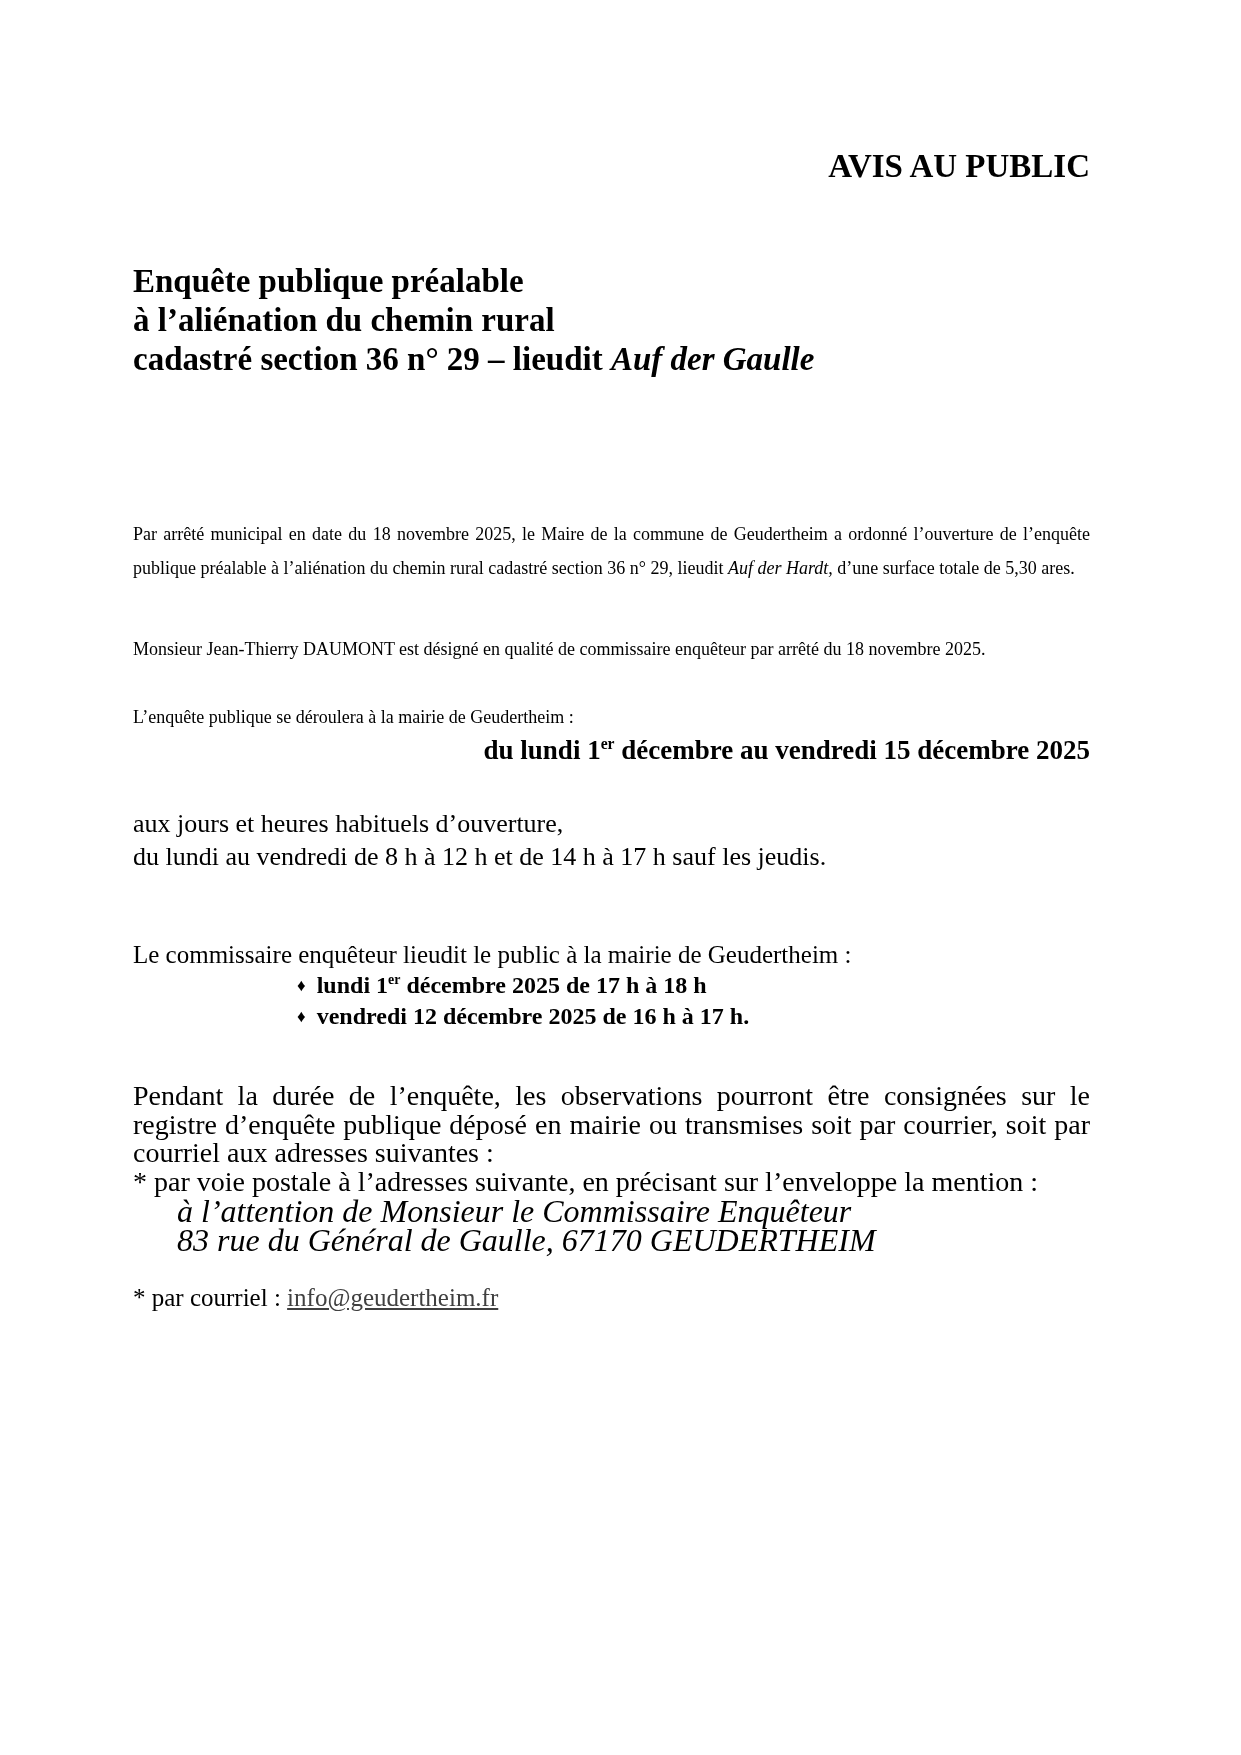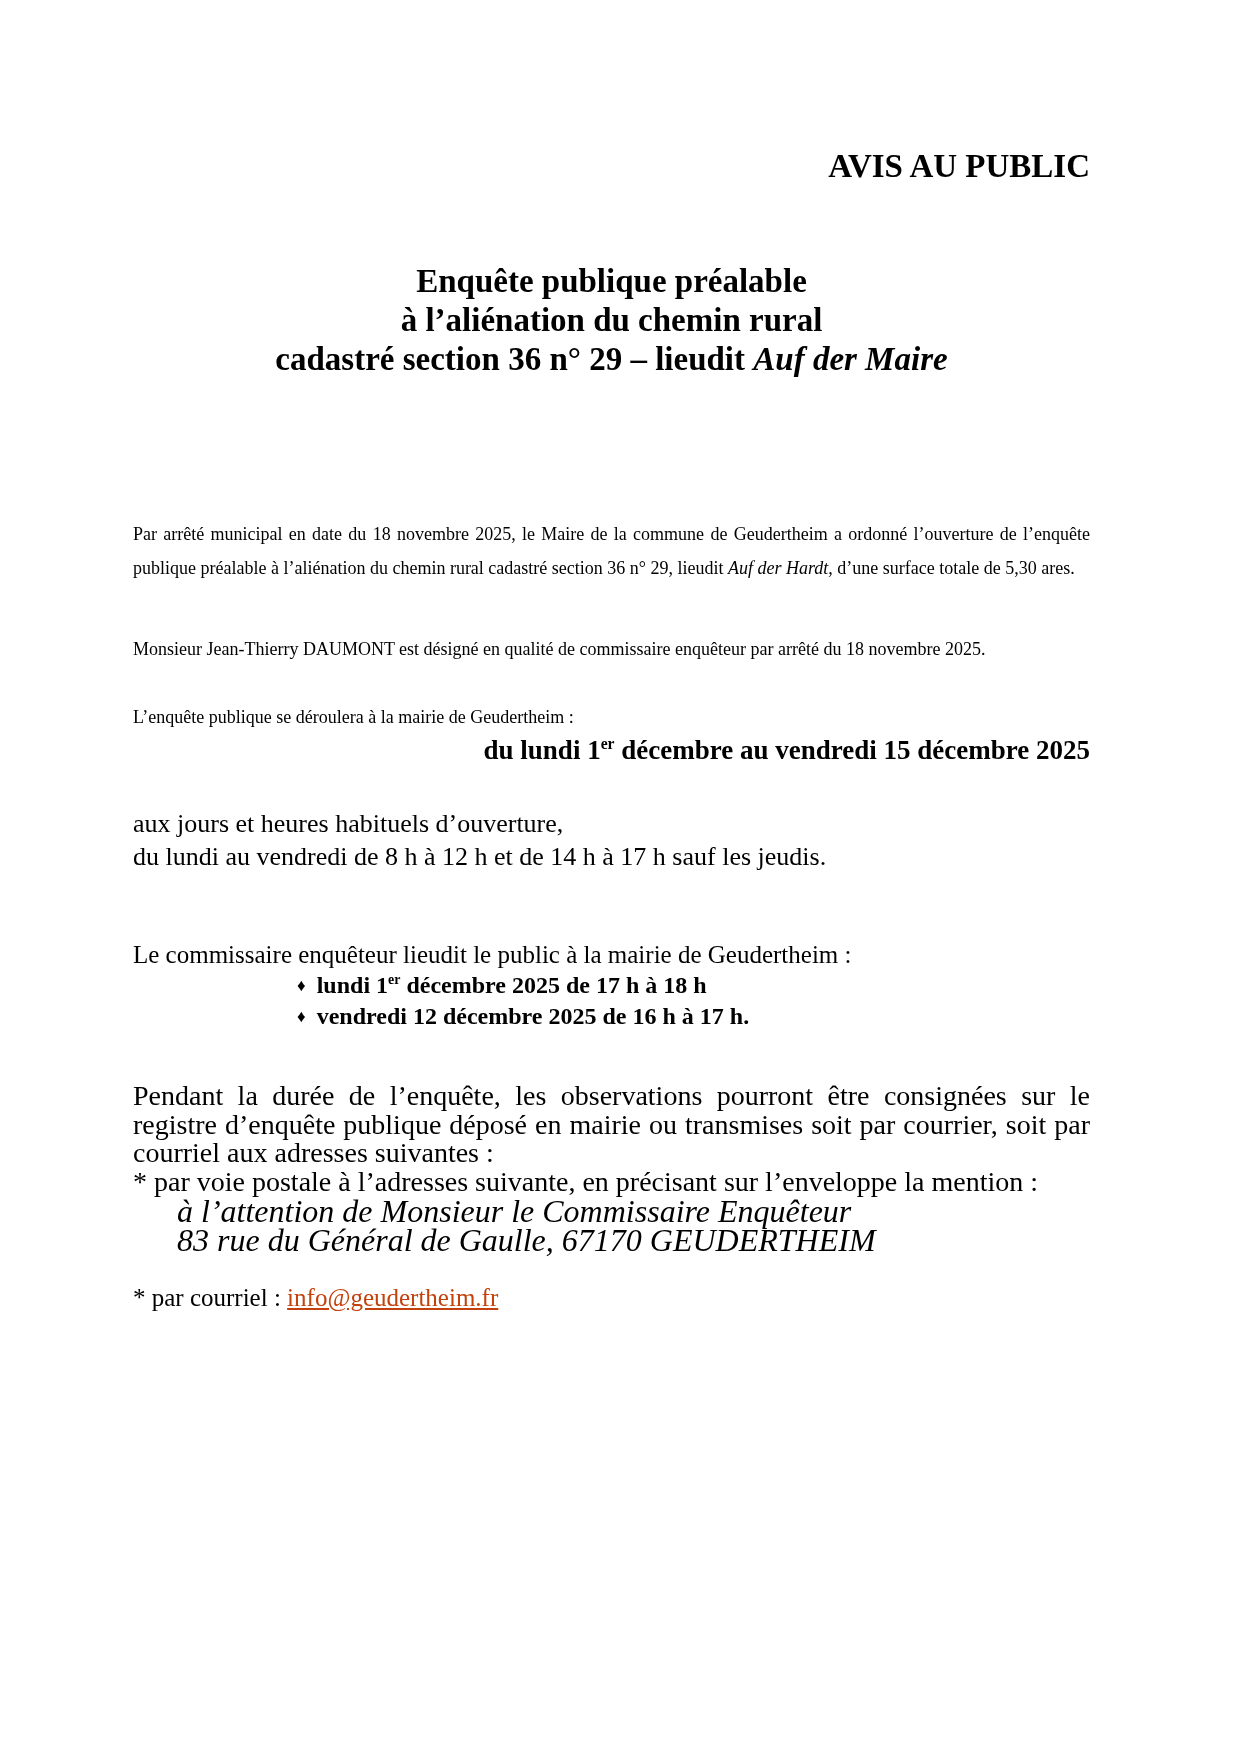--- a/index.html
+++ b/index.html
@@ -23,21 +23,21 @@
     font-size: 33px;
     line-height: 40px;
     font-weight: bold;
     text-align: right;
   }
   .subtitle {
     margin-top: 76px;
     font-size: 33px;
     line-height: 39px;
     font-weight: bold;
-    text-align: center;
+    text-align: left;
   }
   .italic { font-style: italic; }
 
   .body-par { font-size: 18px; line-height: 33.5px; }
   .justify { text-align: justify; }
   .par-arrete { margin-top: 139px; }
   .par-designation { margin-top: 48px; }
   .par-deroulement { margin-top: 34px; }
 
   .dates-line {
@@ -96,21 +96,21 @@
 <body>
 
 <div class="page">
   <div class="content">
 
     <h1 class="title">AVIS AU PUBLIC</h1>
 
     <div class="subtitle">
       <div>Enquête publique préalable</div>
       <div>à l’aliénation du chemin rural</div>
-      <div><span>cadastré section 36 n° 29 – lieudit </span><span class="italic">Auf der Maire</span></div>
+      <div><span>cadastré section 36 n° 29 – lieudit </span><span class="italic">Auf der Gaulle</span></div>
     </div>
 
     <p class="body-par justify par-arrete"><span>Par arrêté municipal en date du 18 novembre 2025, le Maire de la commune de Geudertheim a ordonné l’ouverture de l’enquête publique préalable à l’aliénation du chemin rural cadastré section 36 n° 29, lieudit </span><span class="italic">Auf der Hardt,</span><span> d’une surface totale de 5,30 ares.</span></p>
 
     <p class="body-par justify par-designation">Monsieur Jean-Thierry DAUMONT est désigné en qualité de commissaire enquêteur par arrêté du 18 novembre 2025.</p>
 
     <p class="body-par par-deroulement">L’enquête publique se déroulera à la mairie de Geudertheim :</p>
 
     <p class="dates-line"><span>du lundi 1</span><sup>er</sup><span> décembre au vendredi 15 décembre 2025</span></p>
 
@@ -128,16 +128,16 @@
 
     <p class="small-par justify par-observations">Pendant la durée de l’enquête, les observations pourront être consignées sur le registre d’enquête publique déposé en mairie ou transmises soit par courrier, soit par courriel aux adresses suivantes :</p>
 
     <p class="small-par">* par voie postale à l’adresses suivante, en précisant sur l’enveloppe la mention :</p>
 
     <div class="address">
       <div>à l’attention de Monsieur le Commissaire Enquêteur</div>
       <div>83 rue du Général de Gaulle, 67170 GEUDERTHEIM</div>
     </div>
 
-    <p class="email-line"><span>* par courriel : </span><a class="email-link" style="color: #c2410c;">info@geudertheim.fr</a></p>
+    <p class="email-line"><span>* par courriel : </span><a class="email-link" style="color: #404040;">info@geudertheim.fr</a></p>
 
   </div>
 </div>
 
 </body></html>

